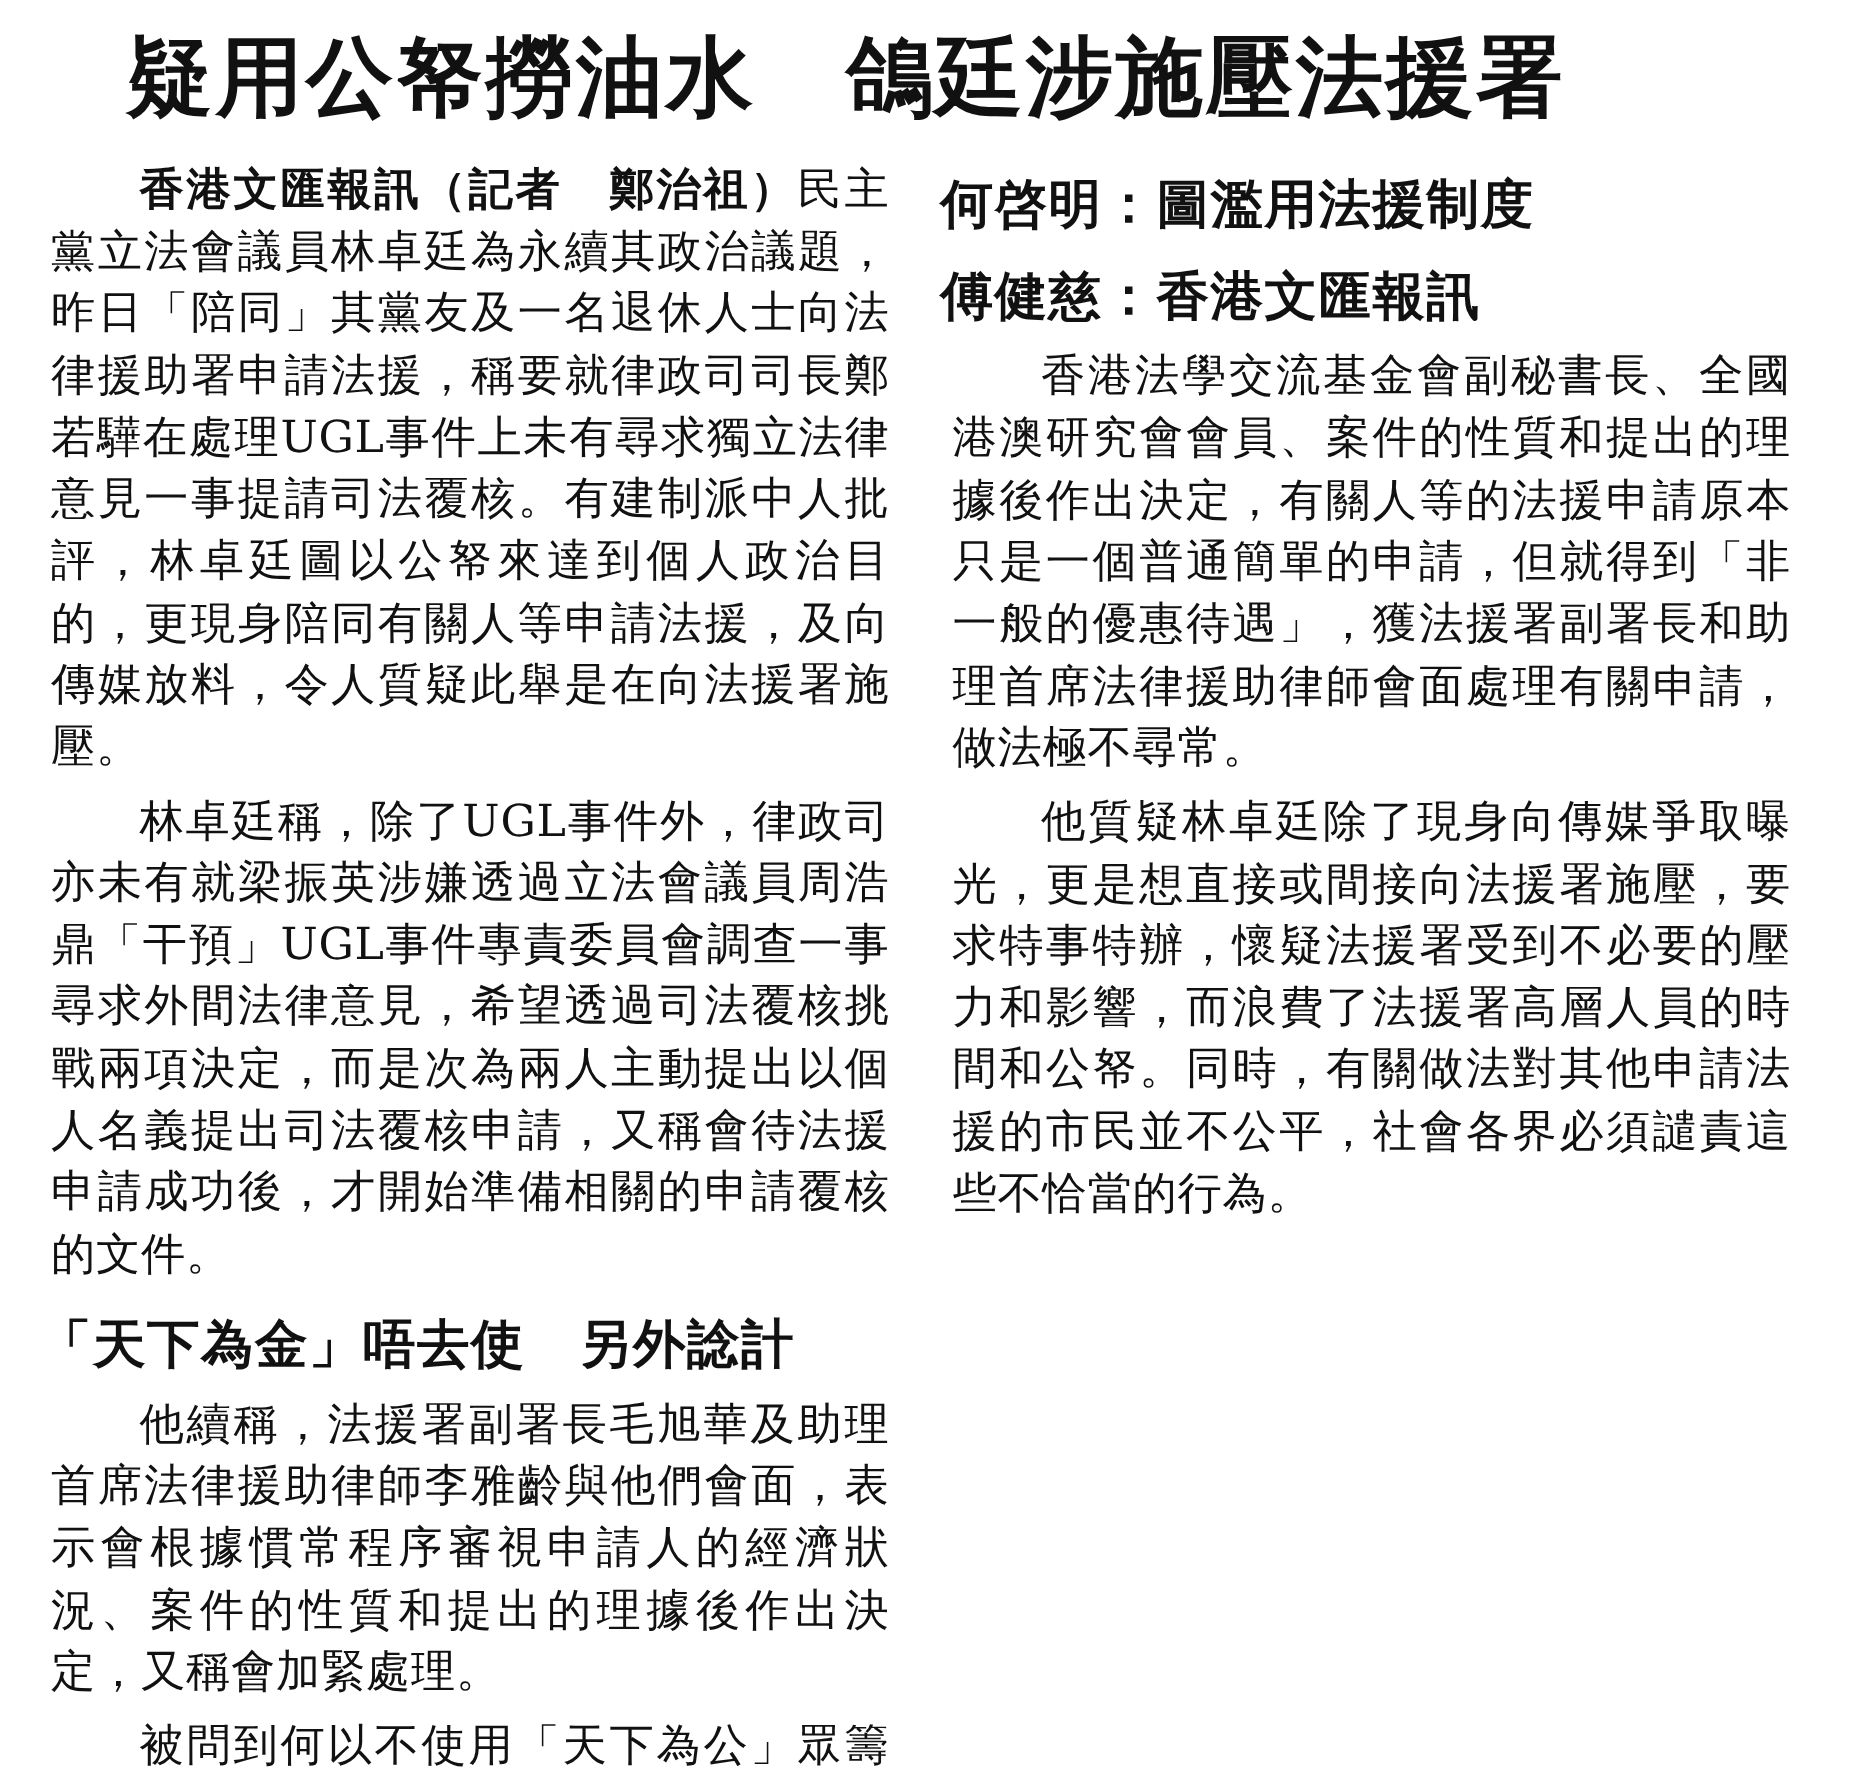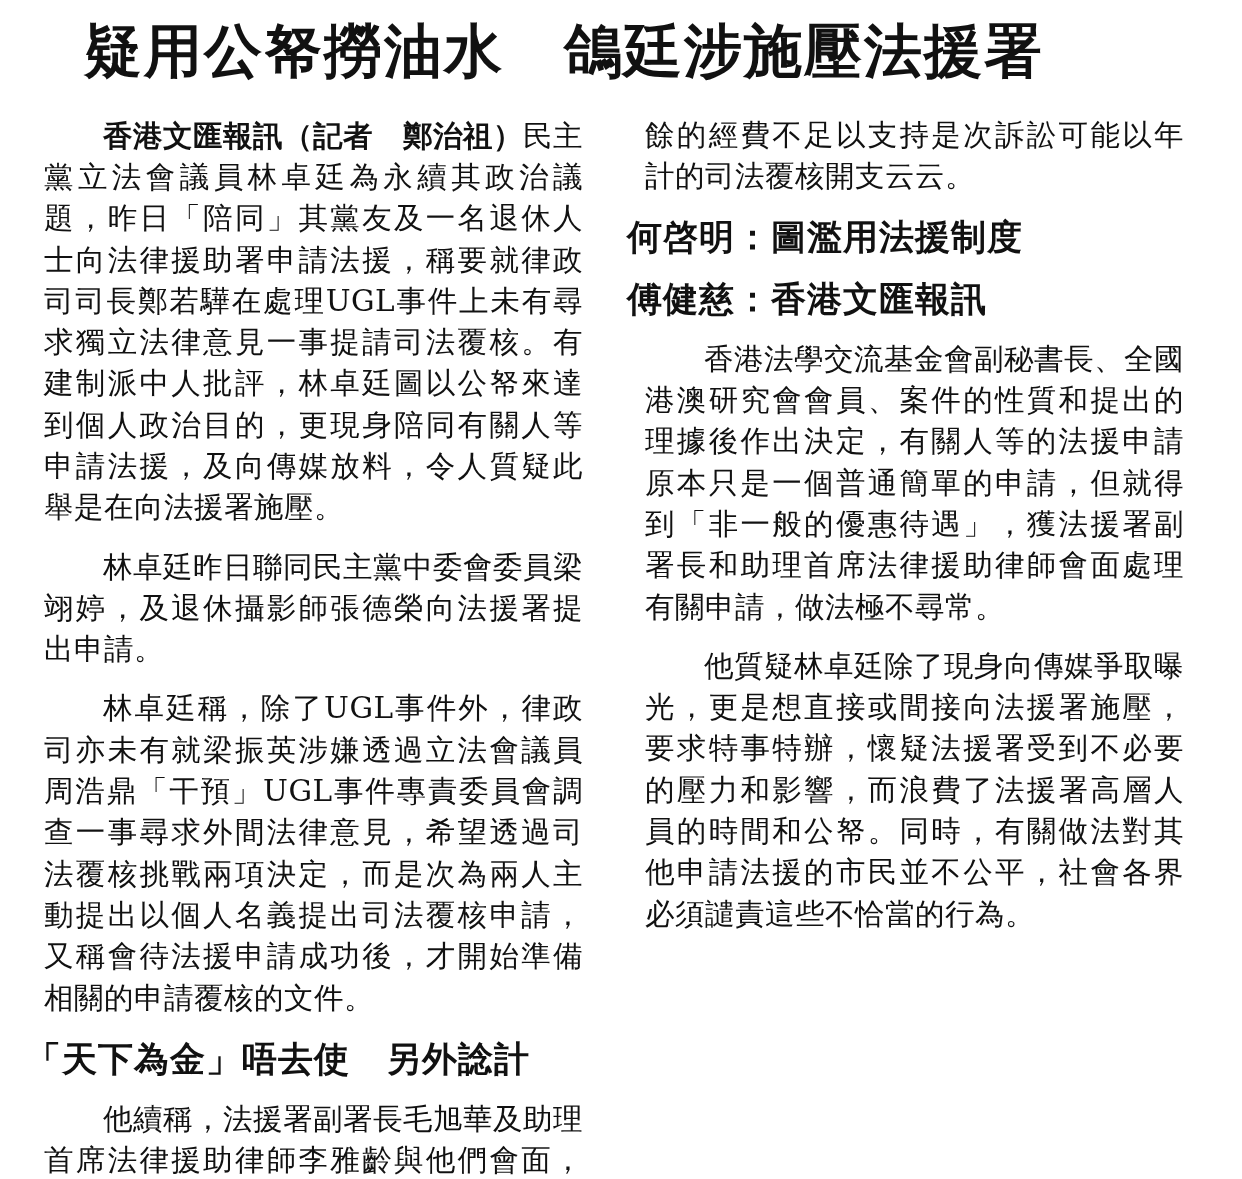--- a/index.html
+++ b/index.html
@@ -34,21 +34,21 @@
     display: flex;
     flex-direction: row;
     gap: 26px;
     align-items: flex-start;
   }
   .col {
     width: 575px;
     flex: 0 0 575px;
   }
   p {
-    margin: 18px;
+    margin: 8px;
     font-size: 29.5px;
     line-height: 1.40;
     text-align: justify;
     text-justify: inter-ideograph;
     letter-spacing: 0.5px;
   }
   p.indent {
     text-indent: 2em;
   }
   p.noindent {
@@ -72,35 +72,33 @@
 <div class="page">
 
   <h1 class="headline">疑用公帑撈油水　鴿廷涉施壓法援署</h1>
 
   <div class="columns">
 
     <div class="col">
 
       <p class="indent"><span class="lead">香港文匯報訊（記者　鄭治祖）</span><span>民主黨立法會議員林卓廷為永續其政治議題，昨日「陪同」其黨友及一名退休人士向法律援助署申請法援，稱要就律政司司長鄭若驊在處理UGL事件上未有尋求獨立法律意見一事提請司法覆核。有建制派中人批評，林卓廷圖以公帑來達到個人政治目的，更現身陪同有關人等申請法援，及向傳媒放料，令人質疑此舉是在向法援署施壓。</span></p>
 
-      <p class="indent">林卓廷昨日聯同民主黨中委會委員梁翊婷，及退休攝影師張德榮向法援署提出申請。</p>
 
       <p class="indent">林卓廷稱，除了UGL事件外，律政司亦未有就梁振英涉嫌透過立法會議員周浩鼎「干預」UGL事件專責委員會調查一事尋求外間法律意見，希望透過司法覆核挑戰兩項決定，而是次為兩人主動提出以個人名義提出司法覆核申請，又稱會待法援申請成功後，才開始準備相關的申請覆核的文件。</p>
 
       <h2 class="subhead">「天下為金」唔去使　另外諗計</h2>
 
       <p class="indent">他續稱，法援署副署長毛旭華及助理首席法律援助律師李雅齡與他們會面，表示會根據慣常程序審視申請人的經濟狀況、案件的性質和提出的理據後作出決定，又稱會加緊處理。</p>
 
       <p class="indent">被問到何以不使用「天下為公」眾籌所得的捐款，他聲稱，「天下為公」目前剩餘的經費約130萬港元，而自己正委託法律團隊，研究向梁振英提出私人檢控，其澳洲律師團隊亦在運作中，需要「預留經費」支付有關的開支，剩</p>
 
     </div>
 
     <div class="col">
 
-      <p class="noindent">餘的經費不足以支持是次訴訟可能以年計的司法覆核開支云云。</p>
 
       <h2 class="subhead">何啓明：圖濫用法援制度</h2>
 
 
 
       <h2 class="subhead">傅健慈：香港文匯報訊</h2>
 
       <p class="indent">香港法學交流基金會副秘書長、全國港澳研究會會員、案件的性質和提出的理據後作出決定，有關人等的法援申請原本只是一個普通簡單的申請，但就得到「非一般的優惠待遇」，獲法援署副署長和助理首席法律援助律師會面處理有關申請，做法極不尋常。</p>
 
       <p class="indent">他質疑林卓廷除了現身向傳媒爭取曝光，更是想直接或間接向法援署施壓，要求特事特辦，懷疑法援署受到不必要的壓力和影響，而浪費了法援署高層人員的時間和公帑。同時，有關做法對其他申請法援的市民並不公平，社會各界必須譴責這些不恰當的行為。</p>

